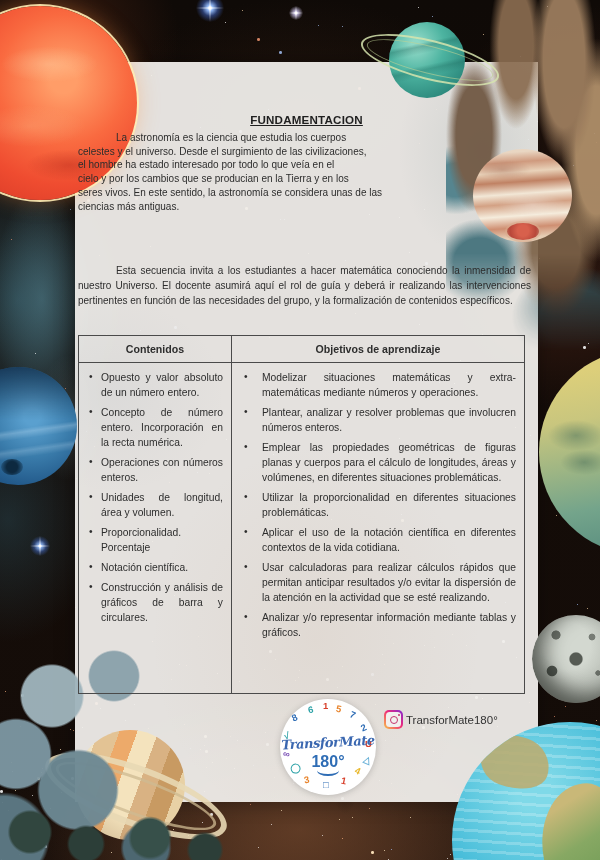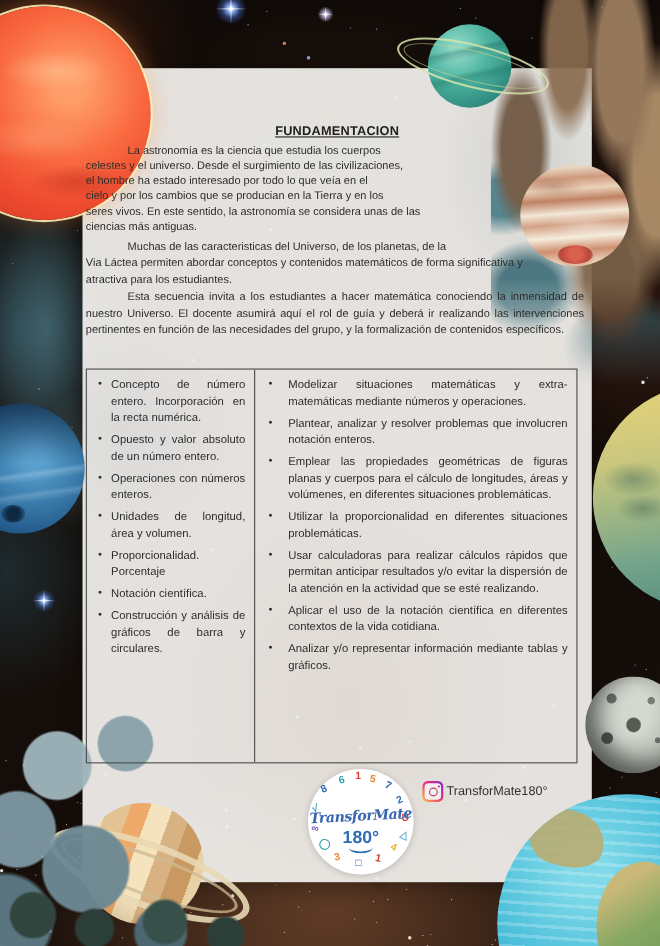--- a/index.html
+++ b/index.html
@@ -194,46 +194,47 @@
   <div id="clouds"></div>
   <div id="clouds2"></div>
 
   <div class="abs doc" id="title">FUNDAMENTACION</div>
   <div class="p doc" id="p1">La astronomía es la ciencia que estudia los cuerpos
 celestes y el universo. Desde el surgimiento de las civilizaciones,
 el hombre ha estado interesado por todo lo que veía en el
 cielo y por los cambios que se producian en la Tierra y en los
 seres vivos. En este sentido, la astronomía se considera unas de las
 ciencias más antiguas.</div>
-  <div class="p doc" id="p2">Muchas de las caracteristicas del Universo, de los planetas, de la
-Via Láctea permiten abordar conceptos y contenidos matemáticos de forma significativa y
-atractiva para los estudiantes.</div>
   <div class="p doc" id="p3">Esta secuencia invita a los estudiantes a hacer matemática conociendo la inmensidad de nuestro Universo. El docente asumirá aquí el rol de guía y deberá ir realizando las intervenciones pertinentes en función de las necesidades del grupo, y la formalización de contenidos específicos.</div>
 
   <div class="abs doc" id="doc-table">
+    <div class="trow-head">
+      <div class="hcell col1">Contenidos</div>
+      <div class="hcell col2">Objetivos de aprendizaje</div>
+    </div>
     <div class="trow-body">
       <div class="cell col1">
         <ul>
+            <li>Opuesto y valor absoluto de un número entero.</li>
             <li>Concepto de número entero. Incorporación en la recta numérica.</li>
-            <li>Opuesto y valor absoluto de un número entero.</li>
             <li>Operaciones con números enteros.</li>
             <li>Unidades de longitud, área y volumen.</li>
             <li>Proporcionalidad. Porcentaje</li>
             <li>Notación científica.</li>
             <li>Construcción y análisis de gráficos de barra y circulares.</li>
           </ul>
       </div>
       <div class="cell col2">
         <ul>
             <li>Modelizar situaciones matemáticas y extra- matemáticas mediante números y operaciones.</li>
-            <li>Plantear, analizar y resolver problemas que involucren notación enteros.</li>
+            <li>Plantear, analizar y resolver problemas que involucren números enteros.</li>
             <li>Emplear las propiedades geométricas de figuras planas y cuerpos para el cálculo de longitudes, áreas y volúmenes, en diferentes situaciones problemáticas.</li>
             <li>Utilizar la proporcionalidad en diferentes situaciones problemáticas.</li>
+            <li>Aplicar el uso de la notación científica en diferentes contextos de la vida cotidiana.</li>
             <li>Usar calculadoras para realizar cálculos rápidos que permitan anticipar resultados y/o evitar la dispersión de la atención en la actividad que se esté realizando.</li>
-            <li>Aplicar el uso de la notación científica en diferentes contextos de la vida cotidiana.</li>
             <li>Analizar y/o representar información mediante tablas y gráficos.</li>
           </ul>
       </div>
     </div>
   </div>
 
   <div class="abs" id="logo">
     <div id="logo-glyphs">
         <span class="glyph" style="left: 12px; top: 14px; color: rgb(47, 109, 181); transform: rotate(-24deg);">8</span>
         <span class="glyph" style="left: 28px; top: 6px; color: rgb(47, 163, 168); transform: rotate(-12deg);">6</span>

